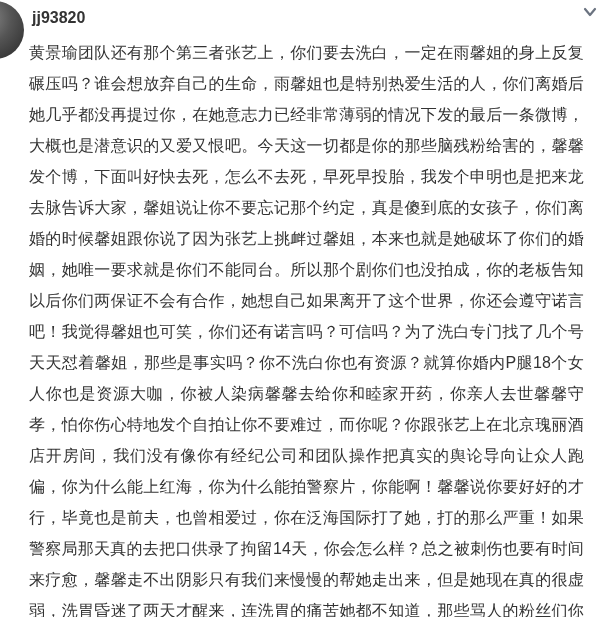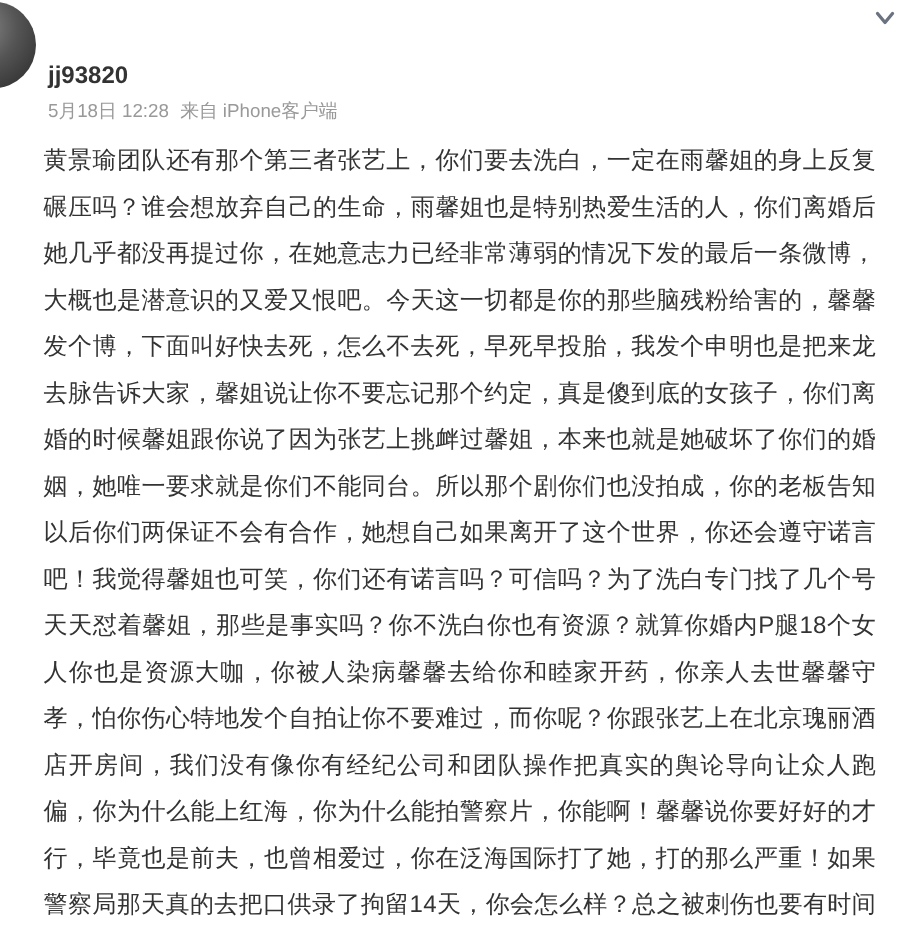--- a/index.html
+++ b/index.html
@@ -18,21 +18,20 @@
   .avatar {
     position: absolute;
     left: -34px; top: 1px;
     width: 58px; height: 58px;
     border-radius: 50%;
     background: radial-gradient(circle at 35% 30%, #8a8a8a 0%, #555 45%, #3c3c3c 75%, #2e2e2e 100%);
     cursor: pointer;
   }
   .header {
     padding: 8px 0 0 32px;
-    margin-top: 33px;
   }
   .username {
     font-size: 16px;
     font-weight: bold;
     color: #333333;
     line-height: 20px;
     cursor: pointer;
     display: inline-block;
   }
   .meta {
@@ -65,23 +64,19 @@
   <div class="avatar"></div>
 
   <div class="chevron-down-wrap">
     <svg width="16" height="16" viewBox="0 0 16 16">
       <polyline points="3,5 8,11 13,5" fill="none" stroke="#6b7380" stroke-width="2.2" stroke-linecap="round" stroke-linejoin="round"></polyline>
     </svg>
   </div>
 
   <div class="header">
     <div class="username">jj93820</div>
-    <div class="meta">
-      <span>5月18日 12:28</span>
-      <span class="source">来自 iPhone客户端</span>
-    </div>
   </div>
 
   <div class="post-body">
     <span>黄景瑜团队还有那个第三者张艺上，你们要去洗白，一定在雨馨姐的身上反复碾压吗？谁会想放弃自己的生命，雨馨姐也是特别热爱生活的人，你们离婚后她几乎都没再提过你，在她意志力已经非常薄弱的情况下发的最后一条微博，大概也是潜意识的又爱又恨吧。今天这一切都是你的那些脑残粉给害的，馨馨发个博，下面叫好快去死，怎么不去死，早死早投胎，我发个申明也是把来龙去脉告诉大家，馨姐说让你不要忘记那个约定，真是傻到底的女孩子，你们离婚的时候馨姐跟你说了因为张艺上挑衅过馨姐，本来也就是她破坏了你们的婚姻，她唯一要求就是你们不能同台。所以那个剧你们也没拍成，你的老板告知以后你们两保证不会有合作，她想自己如果离开了这个世界，你还会遵守诺言吧！我觉得馨姐也可笑，你们还有诺言吗？可信吗？为了洗白专门找了几个号天天怼着馨姐，那些是事实吗？你不洗白你也有资源？就算你婚内P腿18个女人你也是资源大咖，你被人染病馨馨去给你和睦家开药，你亲人去世馨馨守孝，怕你伤心特地发个自拍让你不要难过，而你呢？你跟张艺上在北京瑰丽酒店开房间，我们没有像你有经纪公司和团队操作把真实的舆论导向让众人跑偏，你为什么能上红海，你为什么能拍警察片，你能啊！馨馨说你要好好的才行，毕竟也是前夫，也曾相爱过，你在泛海国际打了她，打的那么严重！如果警察局那天真的去把口供录了拘留14天，你会怎么样？总之被刺伤也要有时间来疗愈，馨馨走不出阴影只有我们来慢慢的帮她走出来，但是她现在真的很虚弱，洗胃昏迷了两天才醒来，连洗胃的痛苦她都不知道，那些骂人的粉丝们你们也有家人，不求有素质的对待他人，但是也请理智追星吧！</span>
   </div>
 
 </div>
 
 </body></html>

